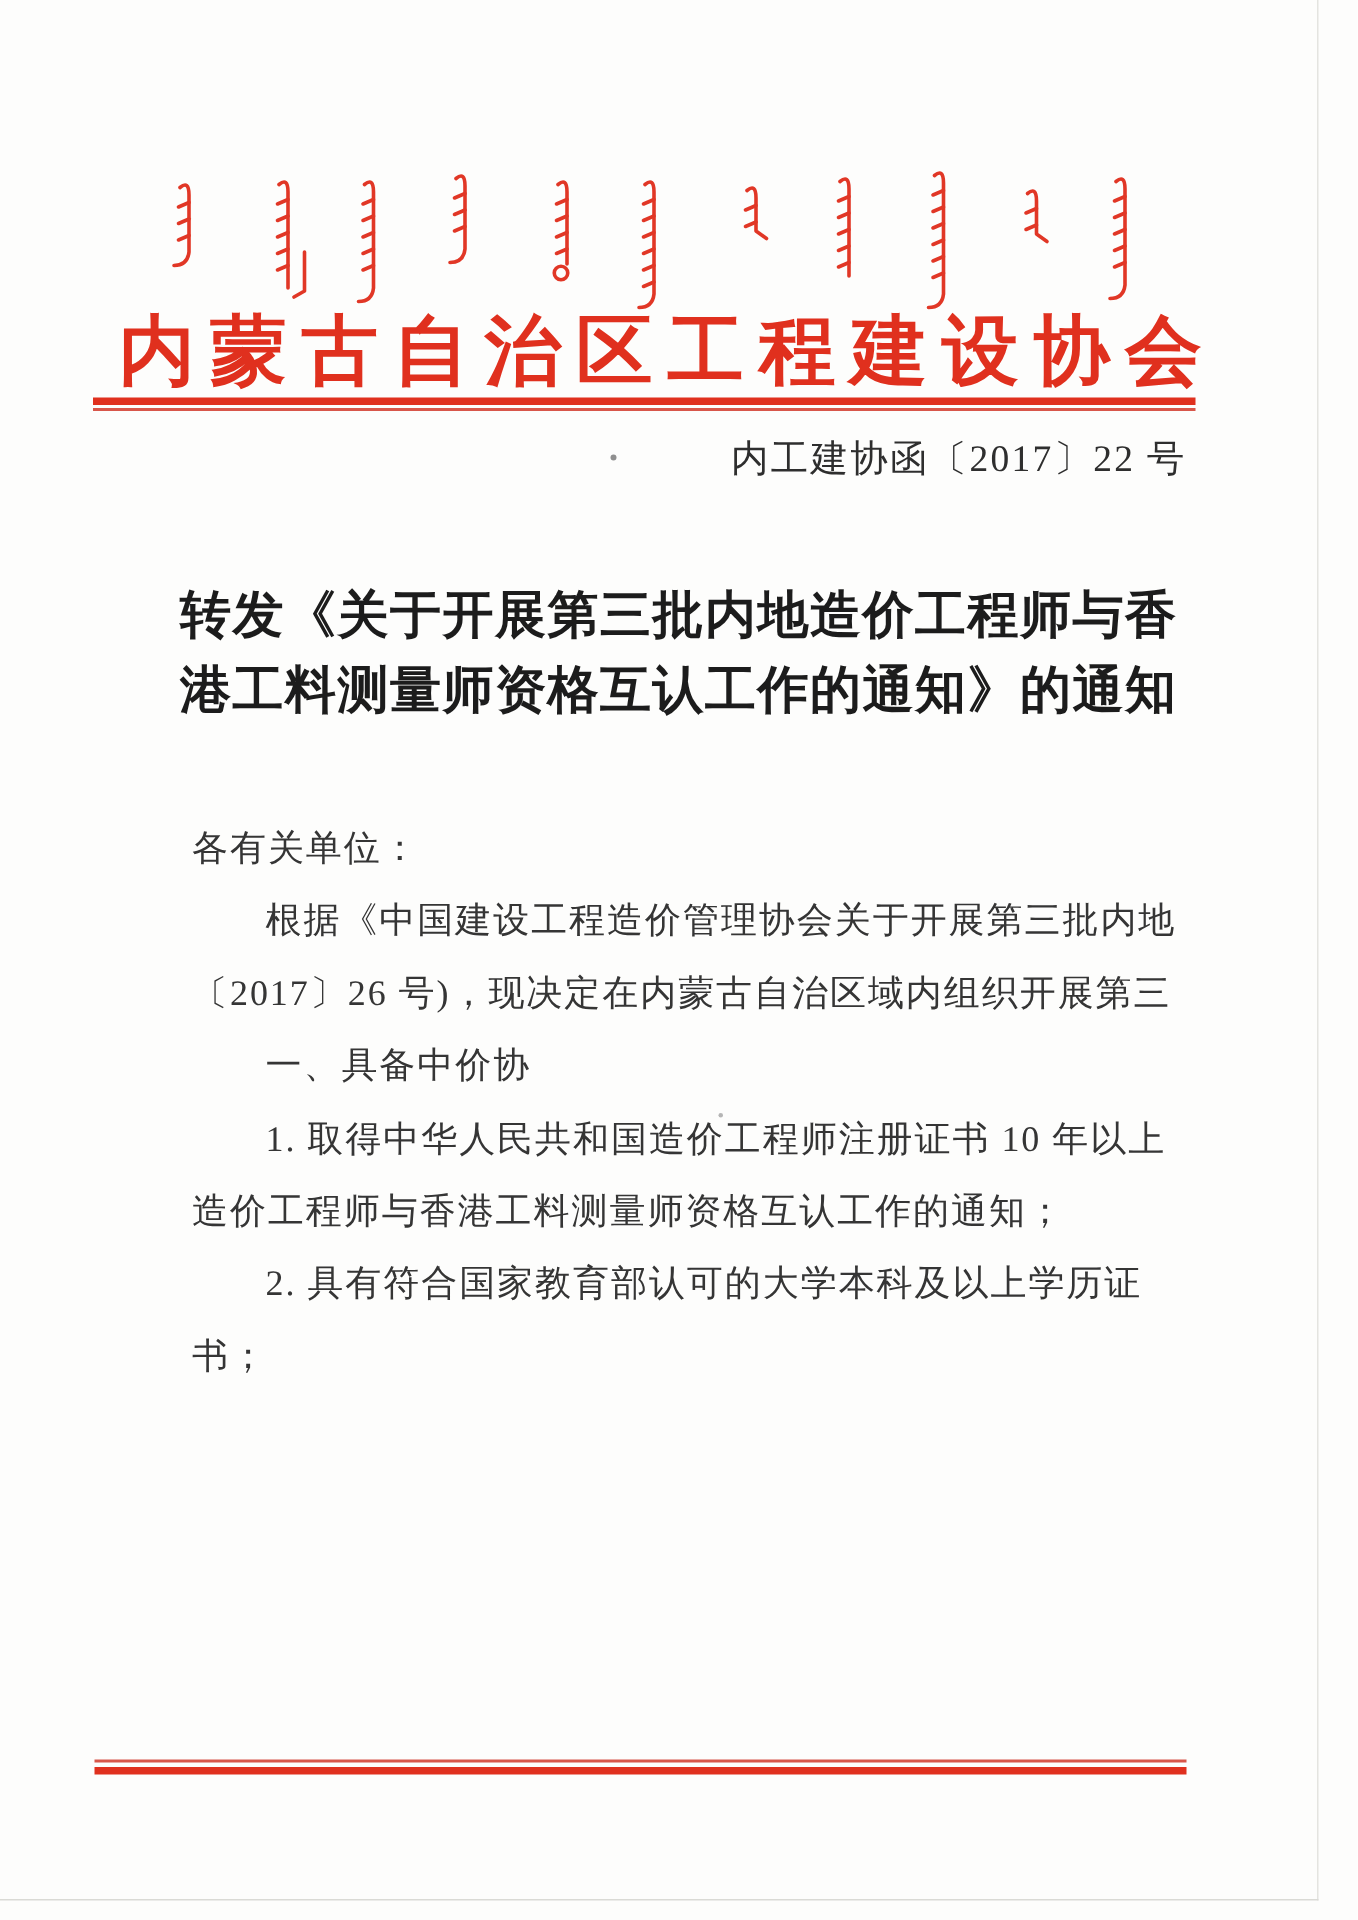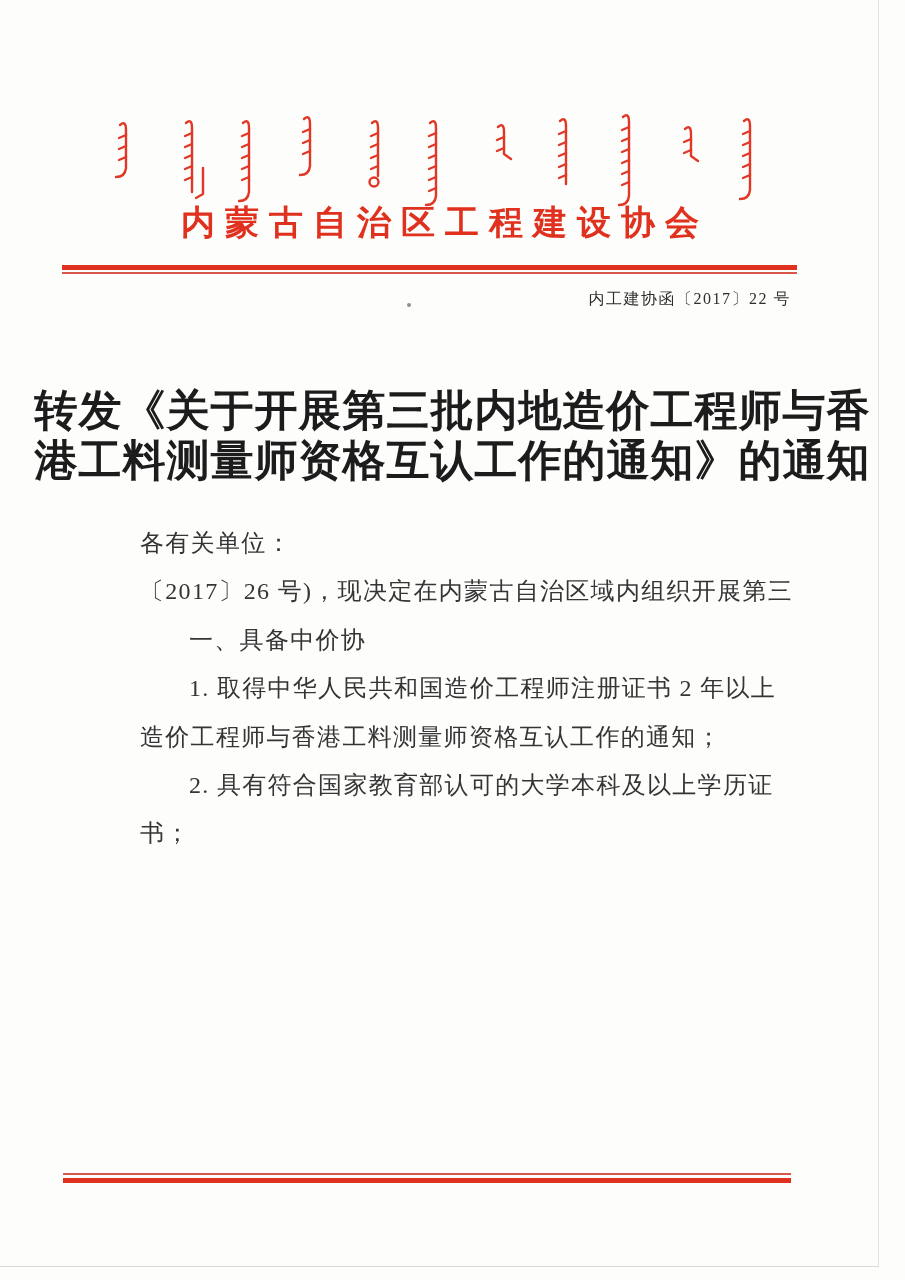--- a/index.html
+++ b/index.html
@@ -8,39 +8,39 @@
     font-family:"Liberation Serif","DejaVu Serif",serif;
     overflow:hidden;
   }
   .page{position:absolute;left:0;top:0;width:905px;height:1280px;background:#fdfdfc;}
   .mongolian-svg{position:absolute;left:0;top:0;width:905px;height:230px;}
   .mongolian-svg path,.mongolian-svg circle{
     stroke:#e13726;stroke-width:2.4;fill:none;stroke-linecap:round;stroke-linejoin:round;
   }
   .org-name{
     position:absolute;top:200px;left:0;width:890px;text-align:center;
-    font-size:34px;font-weight:bold;color:#e0301e;letter-spacing:10px;
+    font-size:51px;font-weight:bold;color:#e0301e;letter-spacing:10px;
     white-space:nowrap;
   }
   .rule-top{position:absolute;left:62px;top:265px;width:735px;}
   .rule-top .thick{height:5px;background:#e0301e;}
   .rule-top .thin{height:2px;background:#d8564a;margin-top:2px;}
   .doc-number{
     position:absolute;top:289px;right:114px;
-    font-size:16px;color:#2e2e2e;letter-spacing:1.5px;white-space:nowrap;
+    font-size:25px;color:#2e2e2e;letter-spacing:1.5px;white-space:nowrap;
   }
   .notice-title{
     position:absolute;top:386px;left:0;width:905px;text-align:center;
-    font-size:43px;font-weight:bold;color:#1c1c1c;line-height:50px;
+    font-size:34px;font-weight:bold;color:#1c1c1c;line-height:50px;
     letter-spacing:1px;
   }
   .notice-title div{white-space:nowrap;}
   .body-text{
-    position:absolute;left:128px;top:519px;width:690px;
-    font-size:24px;color:#353535;line-height:48.4px;letter-spacing:1.3px;margin-left:12px;
+    position:absolute;left:128px;top:542px;width:690px;
+    font-size:24px;color:#353535;line-height:48.4px;letter-spacing:1.3px;
   }
   .body-line{white-space:nowrap;}
   .body-line.indent{padding-left:49px;}
   .rule-bottom{position:absolute;left:63px;top:1173px;width:728px;}
   .rule-bottom .thin{height:2px;background:#d8564a;}
   .rule-bottom .thick{height:5px;background:#e0301e;margin-top:3px;}
   .dot{position:absolute;border-radius:50%;}
   .dot-1{left:407px;top:303px;width:4px;height:4px;background:#8f8f8f;}
   .dot-2{left:479px;top:742px;width:3px;height:3px;background:#b5b5b5;}
   .edge-right{position:absolute;left:878px;top:0;width:1px;height:1267px;background:#e4e4e0;}
@@ -144,23 +144,24 @@
 
   <div class="doc-number">内工建协函〔2017〕22 号</div>
 
   <div class="notice-title">
     <div>转发《关于开展第三批内地造价工程师与香</div>
     <div>港工料测量师资格互认工作的通知》的通知</div>
   </div>
 
   <div class="body-text">
       <div class="body-line">各有关单位：</div>
+      <div class="body-line indent">根据《中国建设工程造价管理协会关于开展第三批内地</div>
       <div class="body-line">〔2017〕26 号)，现决定在内蒙古自治区域内组织开展第三</div>
       <div class="body-line indent">一、具备中价协</div>
-      <div class="body-line indent">1. 取得中华人民共和国造价工程师注册证书 2 年以上</div>
+      <div class="body-line indent">1. 取得中华人民共和国造价工程师注册证书 10 年以上</div>
       <div class="body-line">造价工程师与香港工料测量师资格互认工作的通知；</div>
       <div class="body-line indent">2. 具有符合国家教育部认可的大学本科及以上学历证</div>
       <div class="body-line">书；</div>
     </div>
 
   <div class="rule-bottom">
     <div class="thin"></div>
     <div class="thick"></div>
   </div>
 

